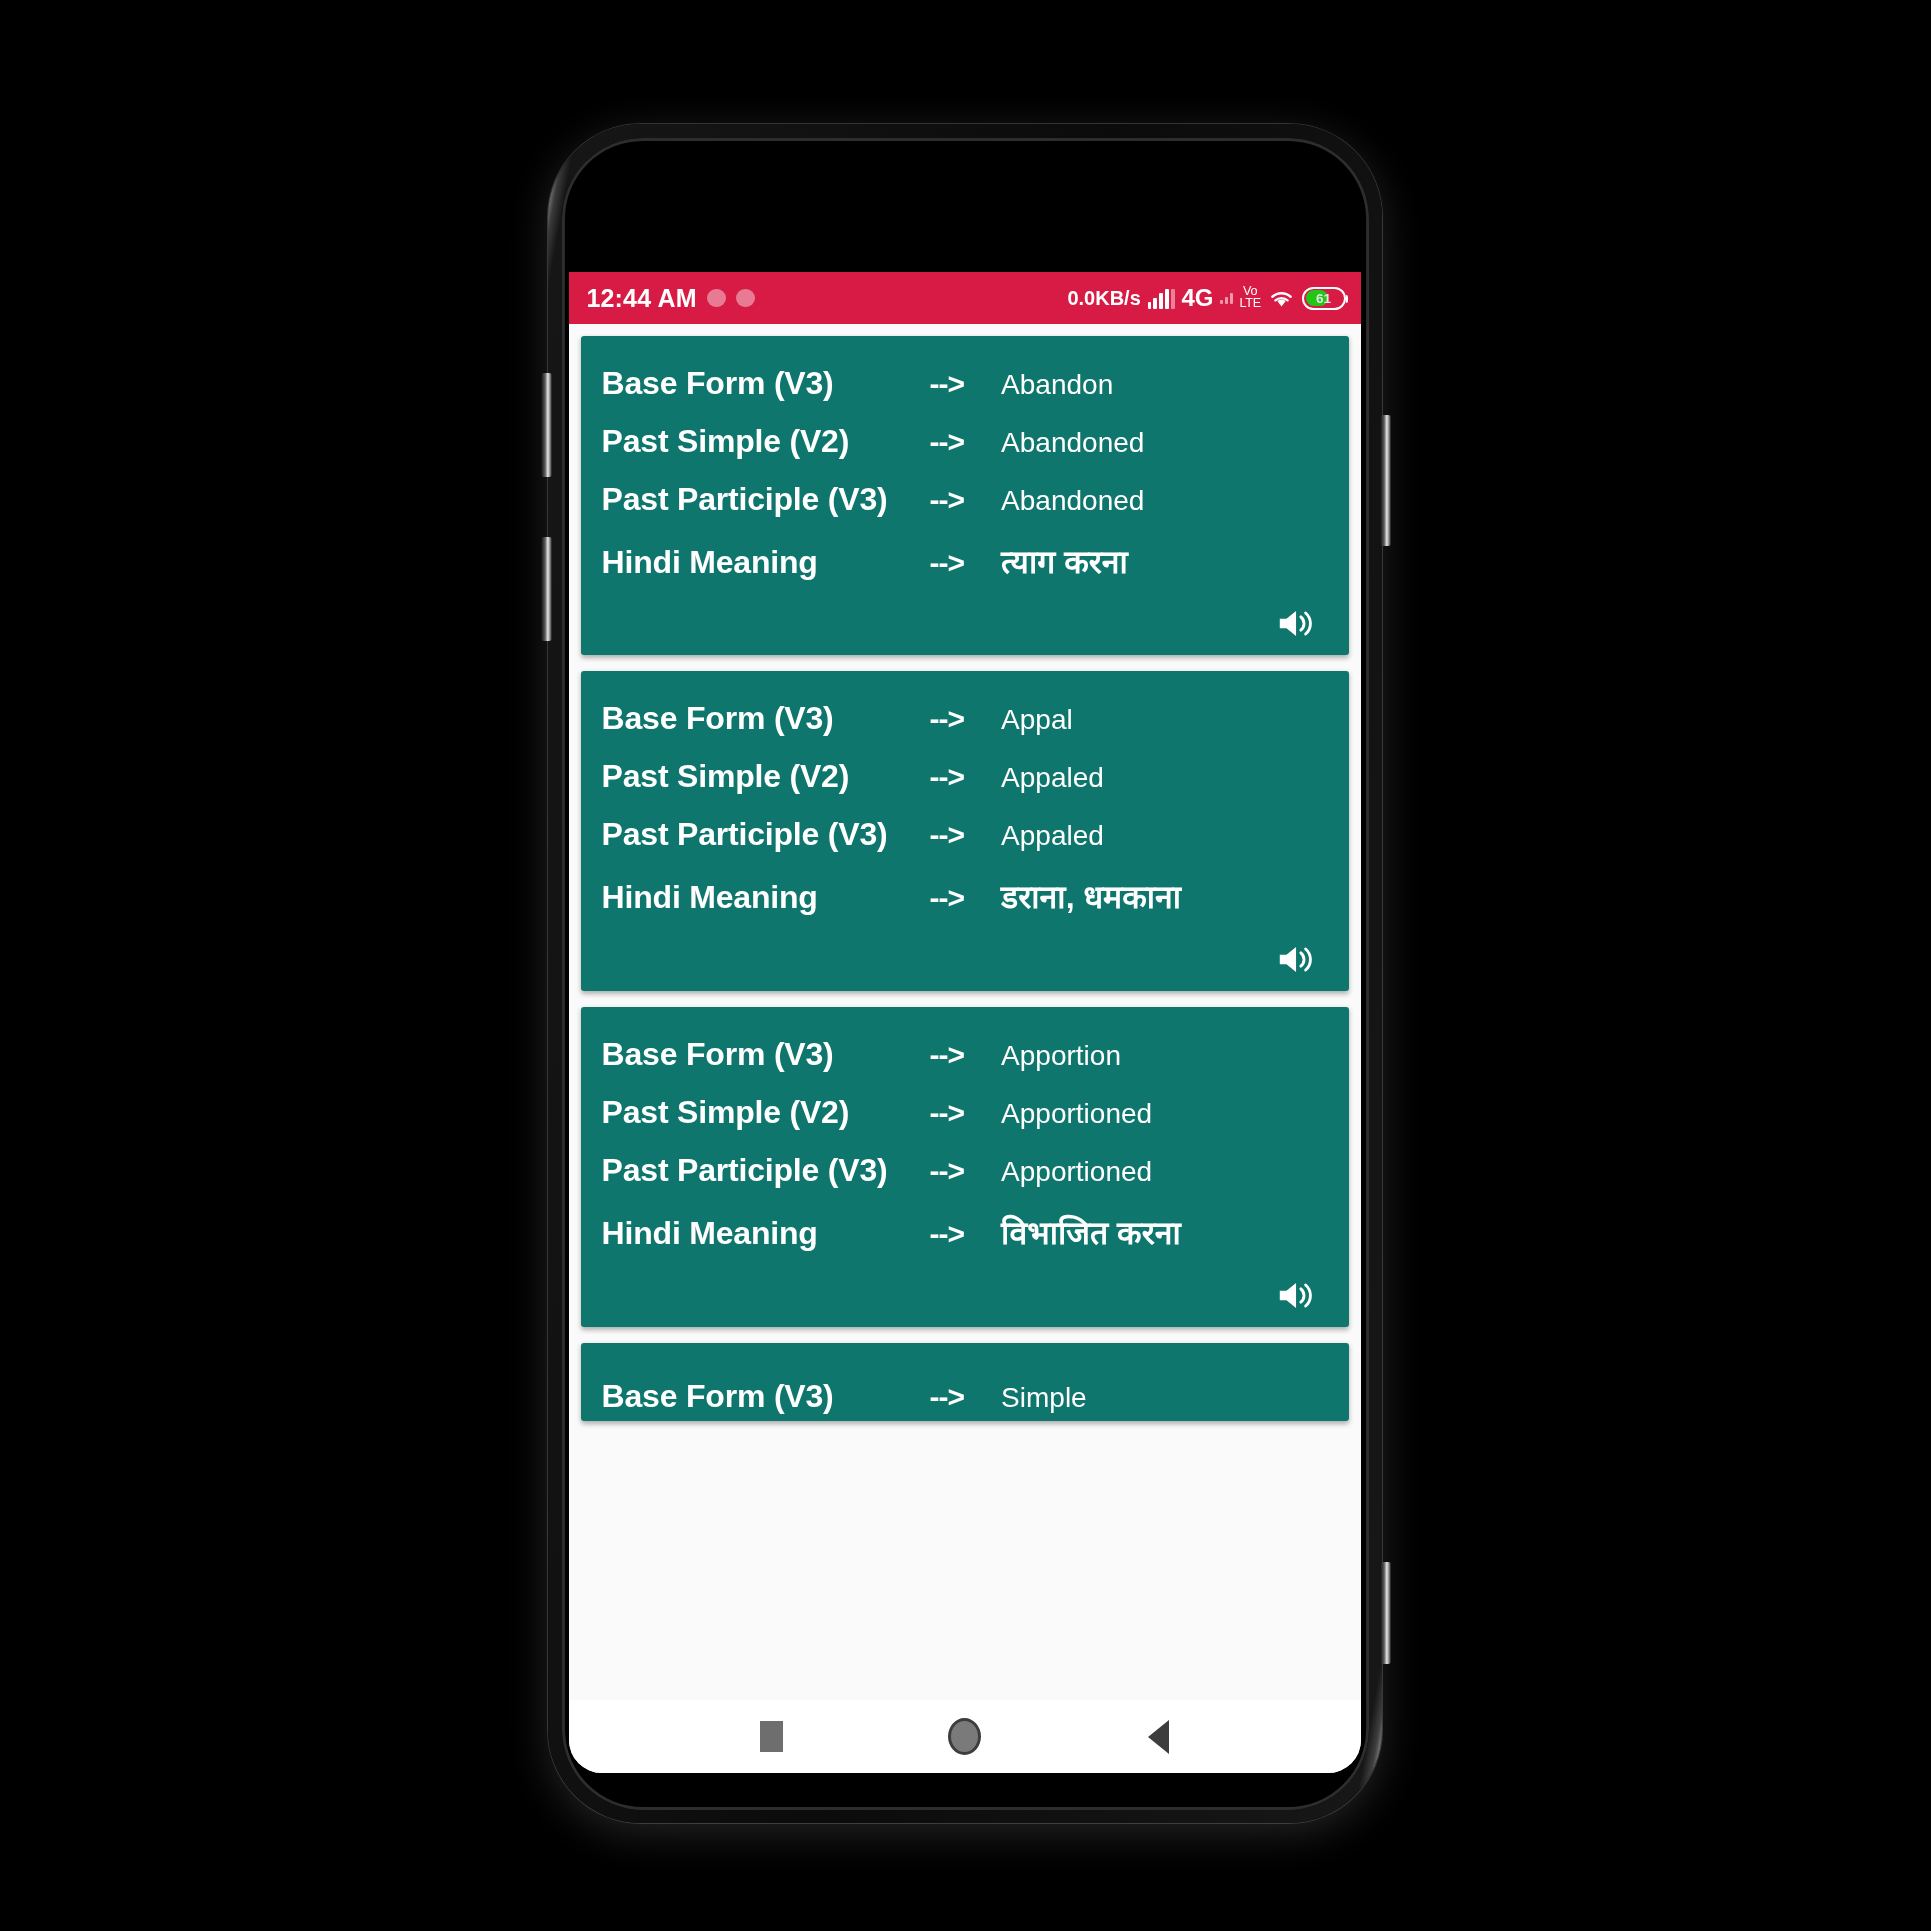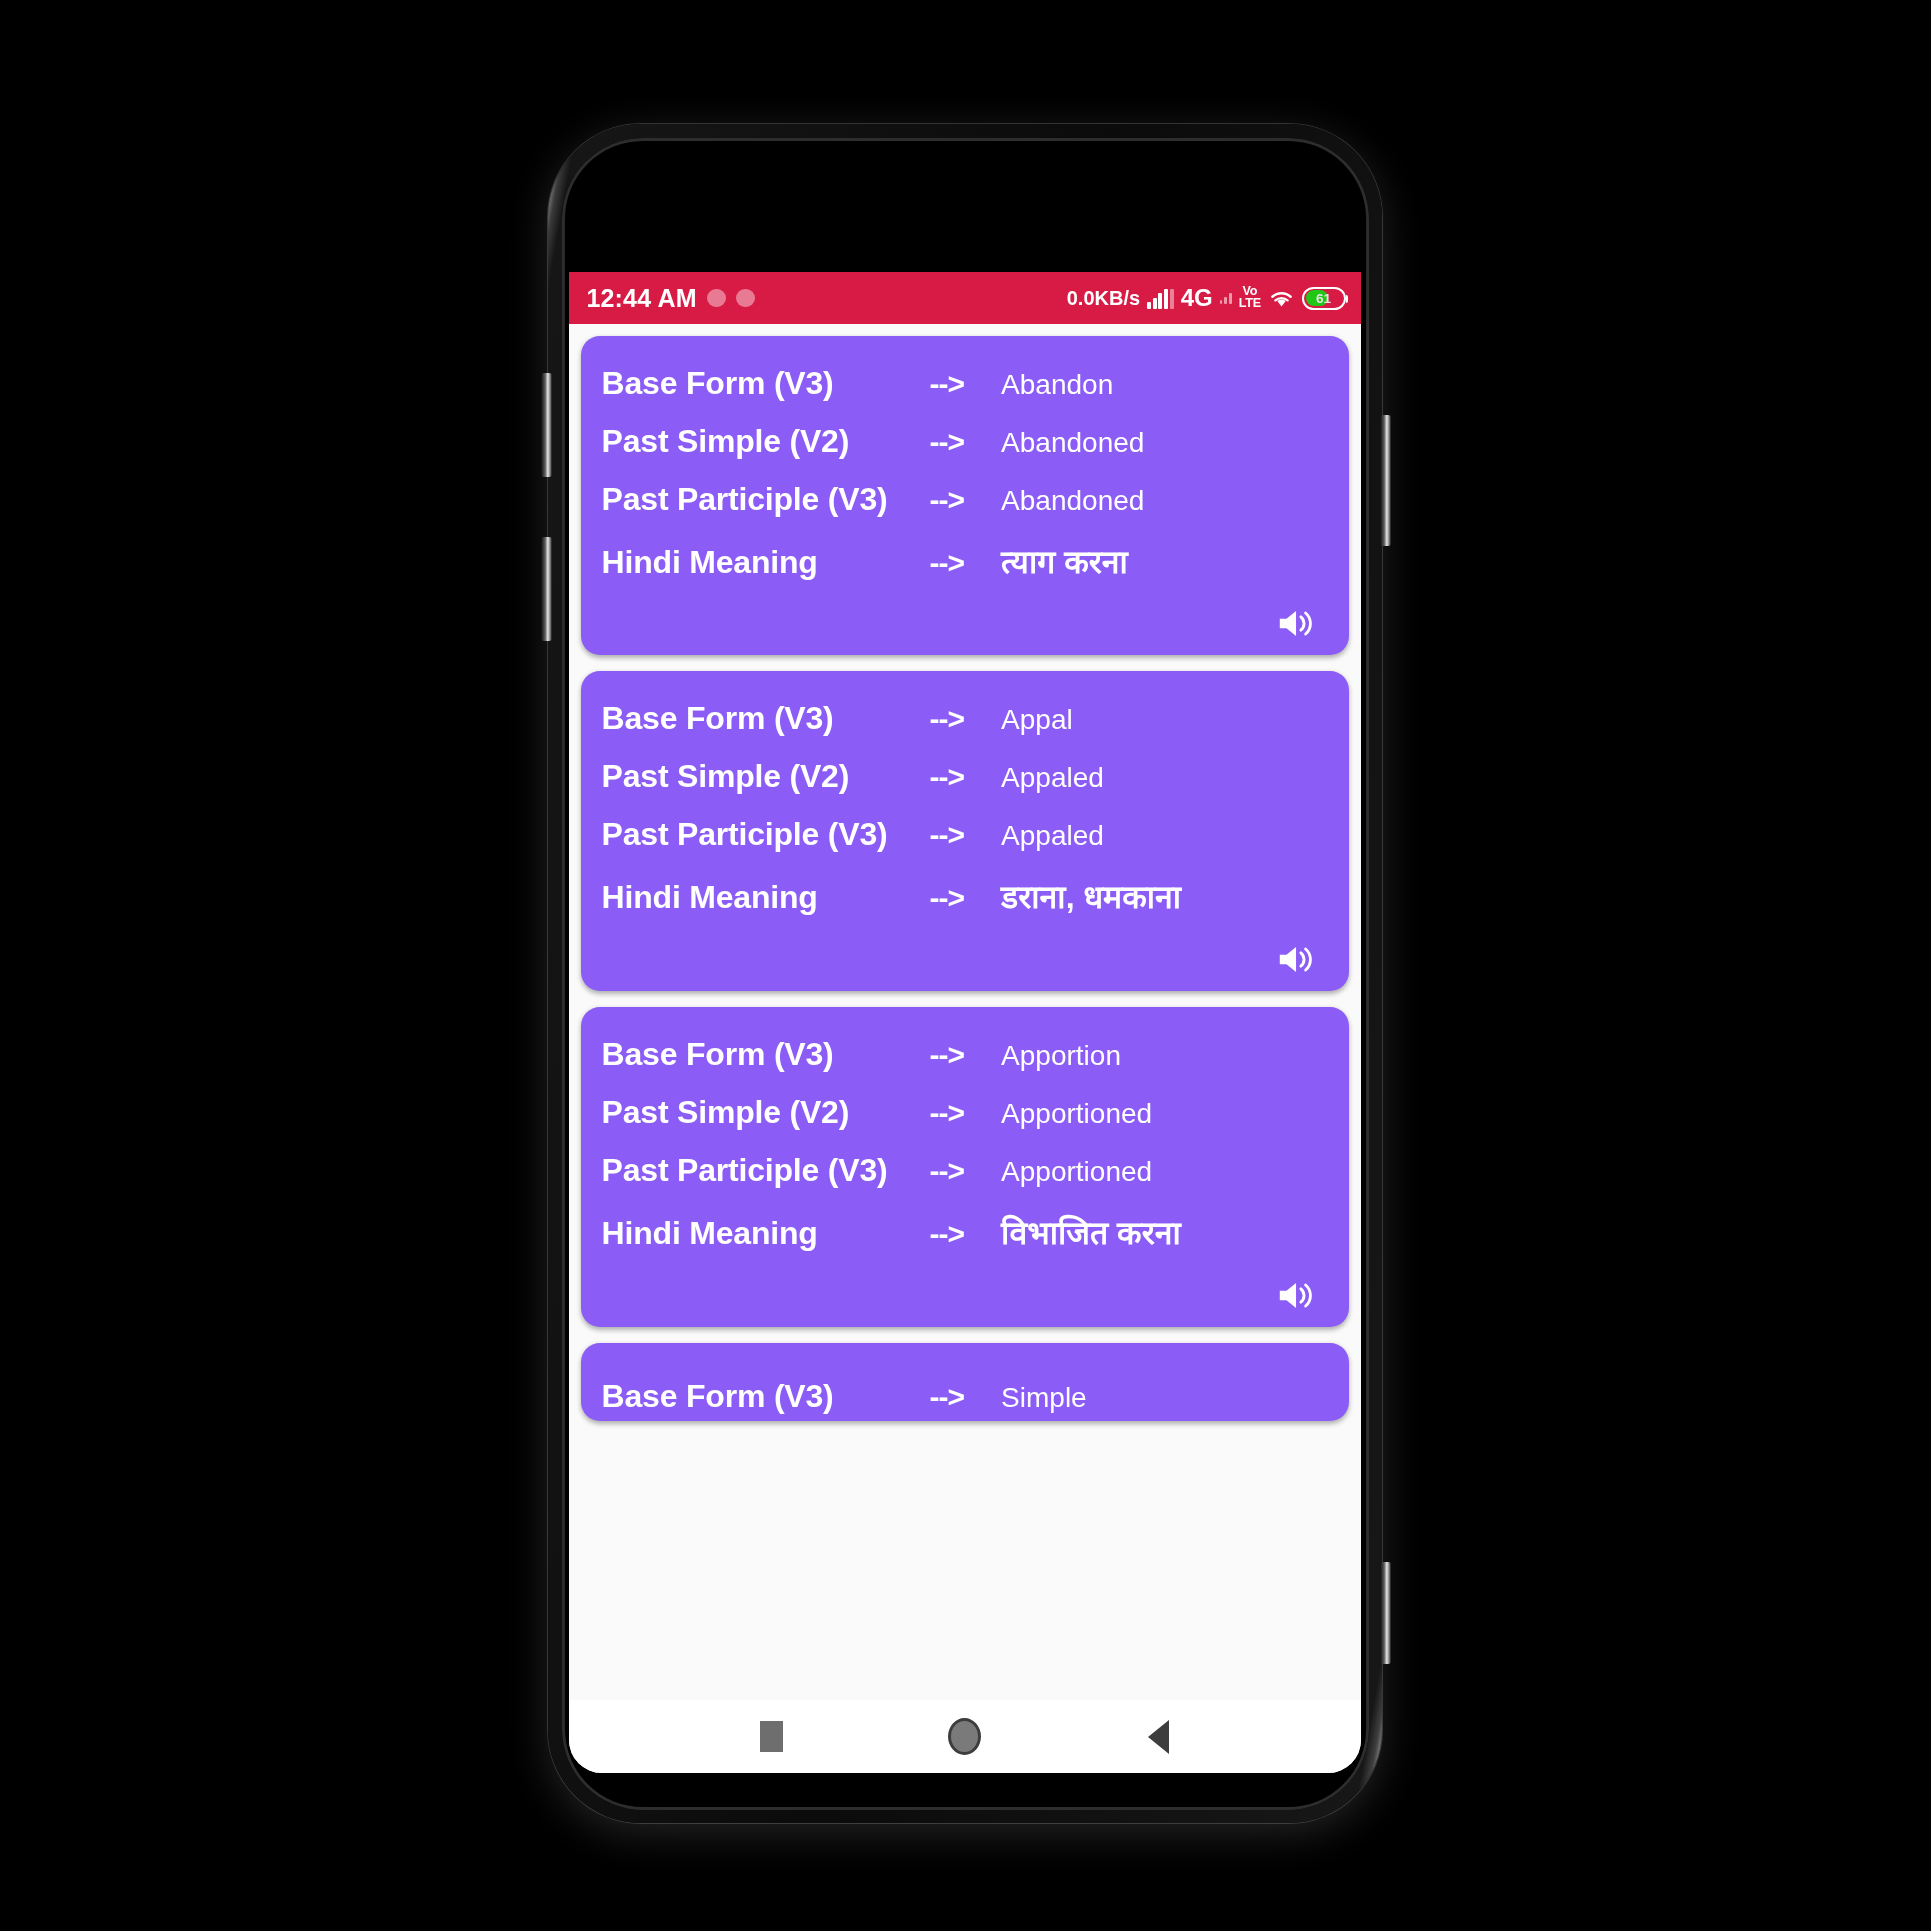--- a/index.html
+++ b/index.html
@@ -113,21 +113,21 @@
   .sig-bars i:nth-child(3){ height: 15.4px; }
   .sig-bars i:nth-child(4){ height: 20px; }
   .sig-bars i:nth-child(5){ height: 20px; opacity: .45; }
   .sb-4g { font-size: 24px; font-weight: bold; }
   .sig-bars.small { height: 12.6px; }
   .sig-bars.small i { width: 2.9px; opacity: .55; }
   .sig-bars.small i:nth-child(1){ height: 4.8px; }
   .sig-bars.small i:nth-child(2){ height: 7.7px; }
   .sig-bars.small i:nth-child(3){ height: 11.6px; }
   .volte {
-    font-size: 12.6px; font-weight: bold; line-height: 11.6px;
+    font-size: 12.6px; font-weight: normal; line-height: 11.6px;
     text-align: center; letter-spacing: -0.2px;
   }
   .wifi-ico { width: 27px; height: 21px; }
   .battery {
     width: 44px; height: 23px;
     border: 2.4px solid #fff; border-radius: 11.6px;
     display: flex; align-items: center; position: relative;
     padding: 1.9px;
   }
   .battery::after {
@@ -172,22 +172,22 @@
     flex: 1 1 auto;
     background: #fafafa;
     padding: 11.6px 11.6px 0 11.6px;
     overflow: hidden;
     display: flex;
     flex-direction: column;
     gap: 16.4px;
   }
 
   .verb-card {
-    background: #8b5cf6;
-    border-radius: 19px;
+    background: #0f766e;
+    border-radius: 3px;
     box-shadow: 0 2.9px 5.8px rgba(0,0,0,0.30);
     padding: 29px 21px 11.6px 21px;
     flex: 0 0 auto;
     position: relative;
   }
   .row {
     display: flex;
     align-items: baseline;
     margin-bottom: 21px;
     color: #ffffff;

